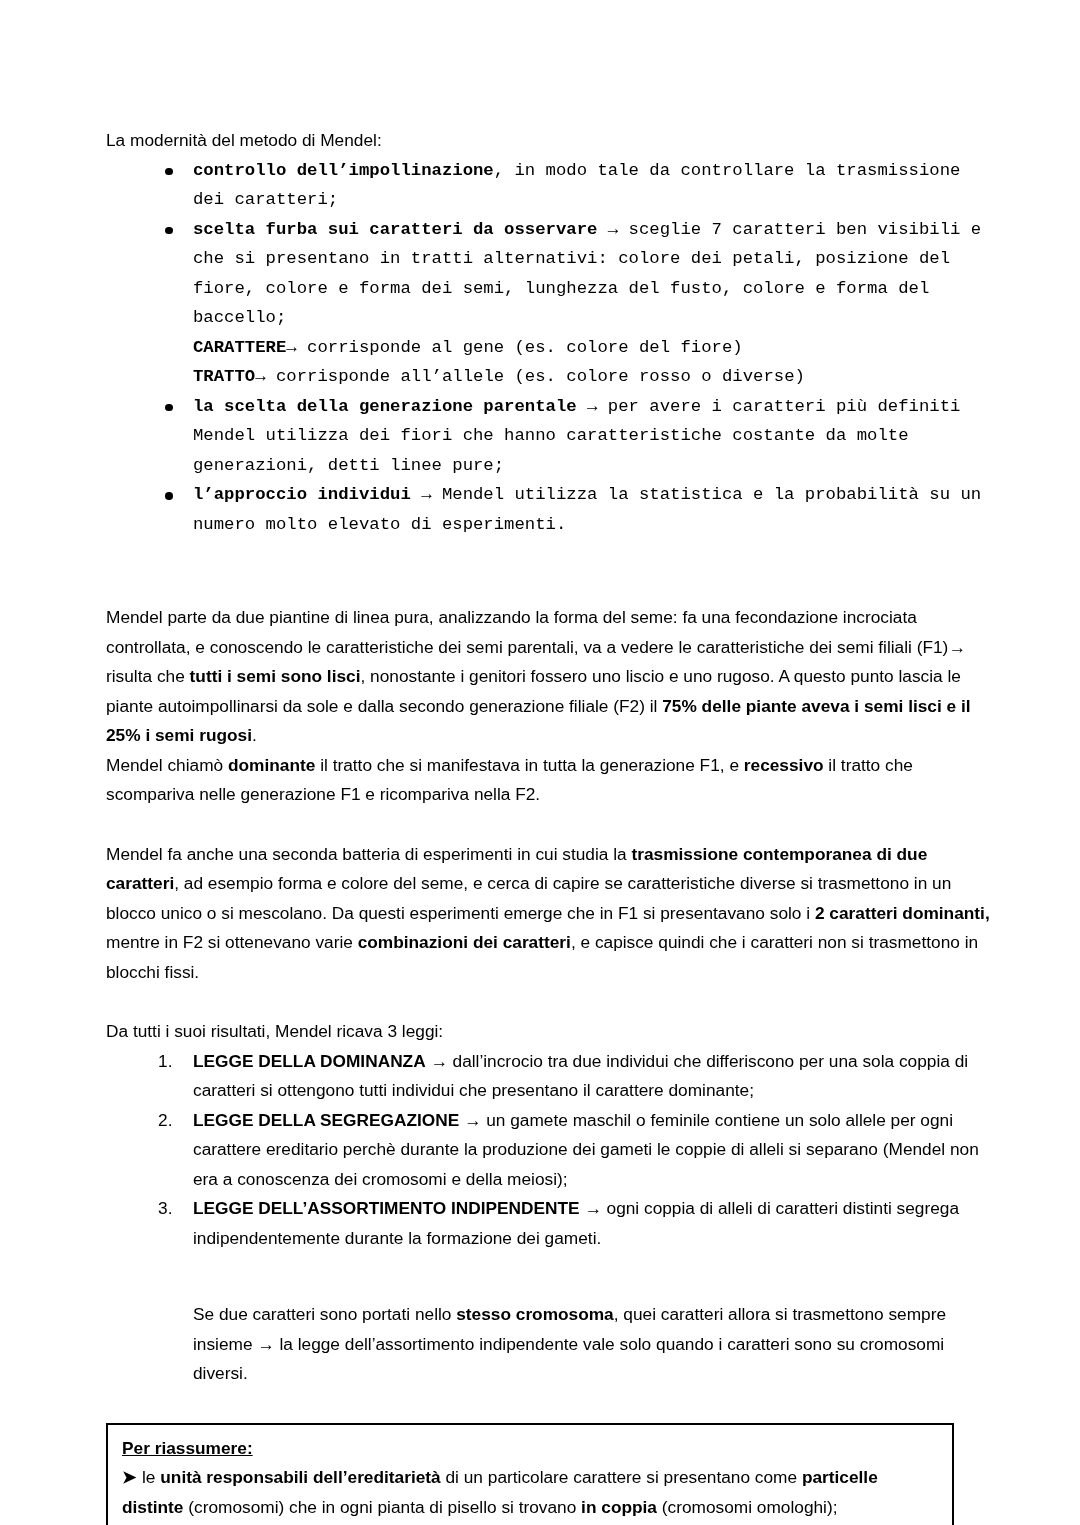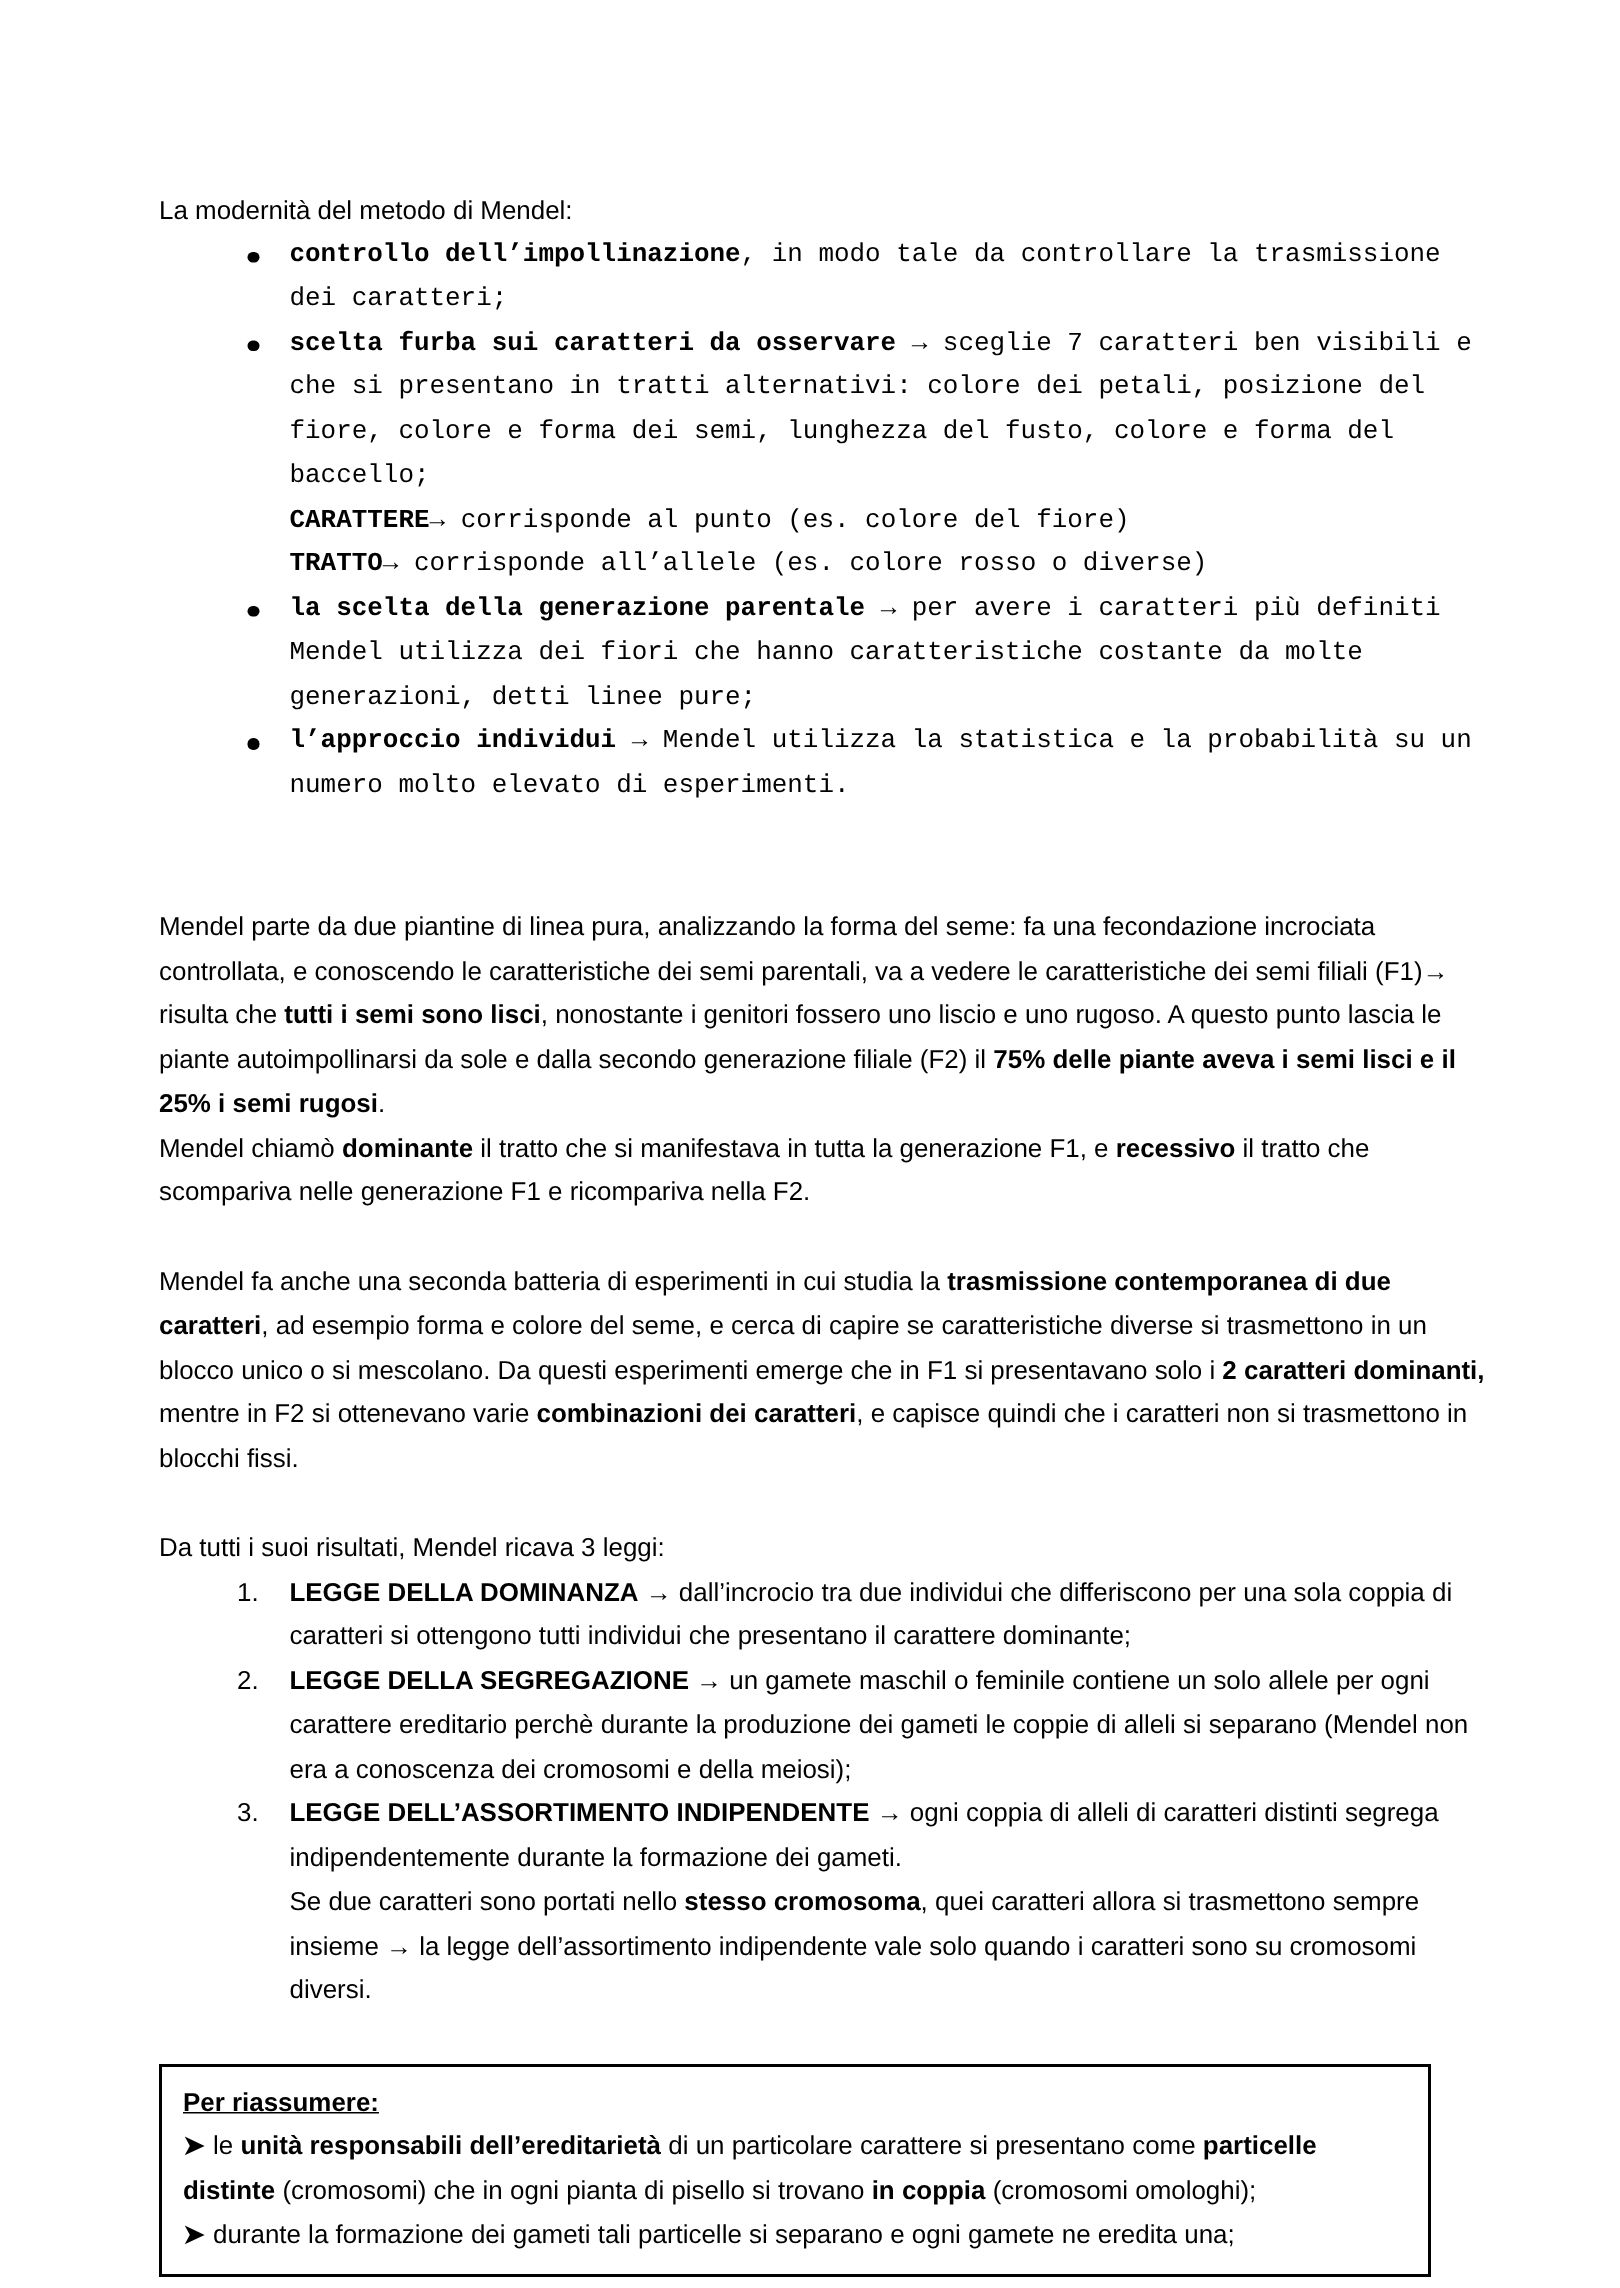--- a/index.html
+++ b/index.html
@@ -77,21 +77,21 @@
   }
   ol.numbers > li::before {
     content: counter(lawcount) ".";
     position: absolute;
     left: 52px;
     top: 0;
     width: 26px;
     text-align: left;
     font-weight: normal;
   }
-  .law-extra { padding-left: 0; }
+  .law-extra { padding-left: 0; margin-top: 47px; }
 
   
   .box {
     border: 2.2px solid #000;
     box-sizing: border-box;
     padding: 9px 14px 11px 14px;
   }
   .box .para { line-height: 29.5px; }
 
   .box-fecondazione {
@@ -120,21 +120,21 @@
 
     <ul class="bullets">
 
       <li>
         <span class="b">controllo dell’impollinazione</span><span>, in modo tale da controllare la trasmissione dei caratteri;</span>
       </li>
 
       <li>
         <span class="b">scelta furba sui caratteri da osservare</span><span> → sceglie 7 caratteri ben visibili e che si presentano in tratti alternativi: colore dei petali, posizione del fiore, colore e forma dei semi, lunghezza del fusto, colore e forma del baccello;</span>
         <div class="para">
-          <span class="b">CARATTERE</span><span>→ corrisponde al punto (es. colore del fiore)</span>
+          <span class="b">CARATTERE</span><span>→ corrisponde al gene (es. colore del fiore)</span>
         </div>
         <div class="para">
           <span class="b">TRATTO</span><span>→ corrisponde all’allele (es. colore rosso o diverse)</span>
         </div>
       </li>
 
       <li>
         <span class="b">la scelta della generazione parentale</span><span> → per avere i caratteri più definiti Mendel utilizza dei fiori che hanno caratteristiche costante da molte generazioni, detti linee pure;</span>
       </li>
 

